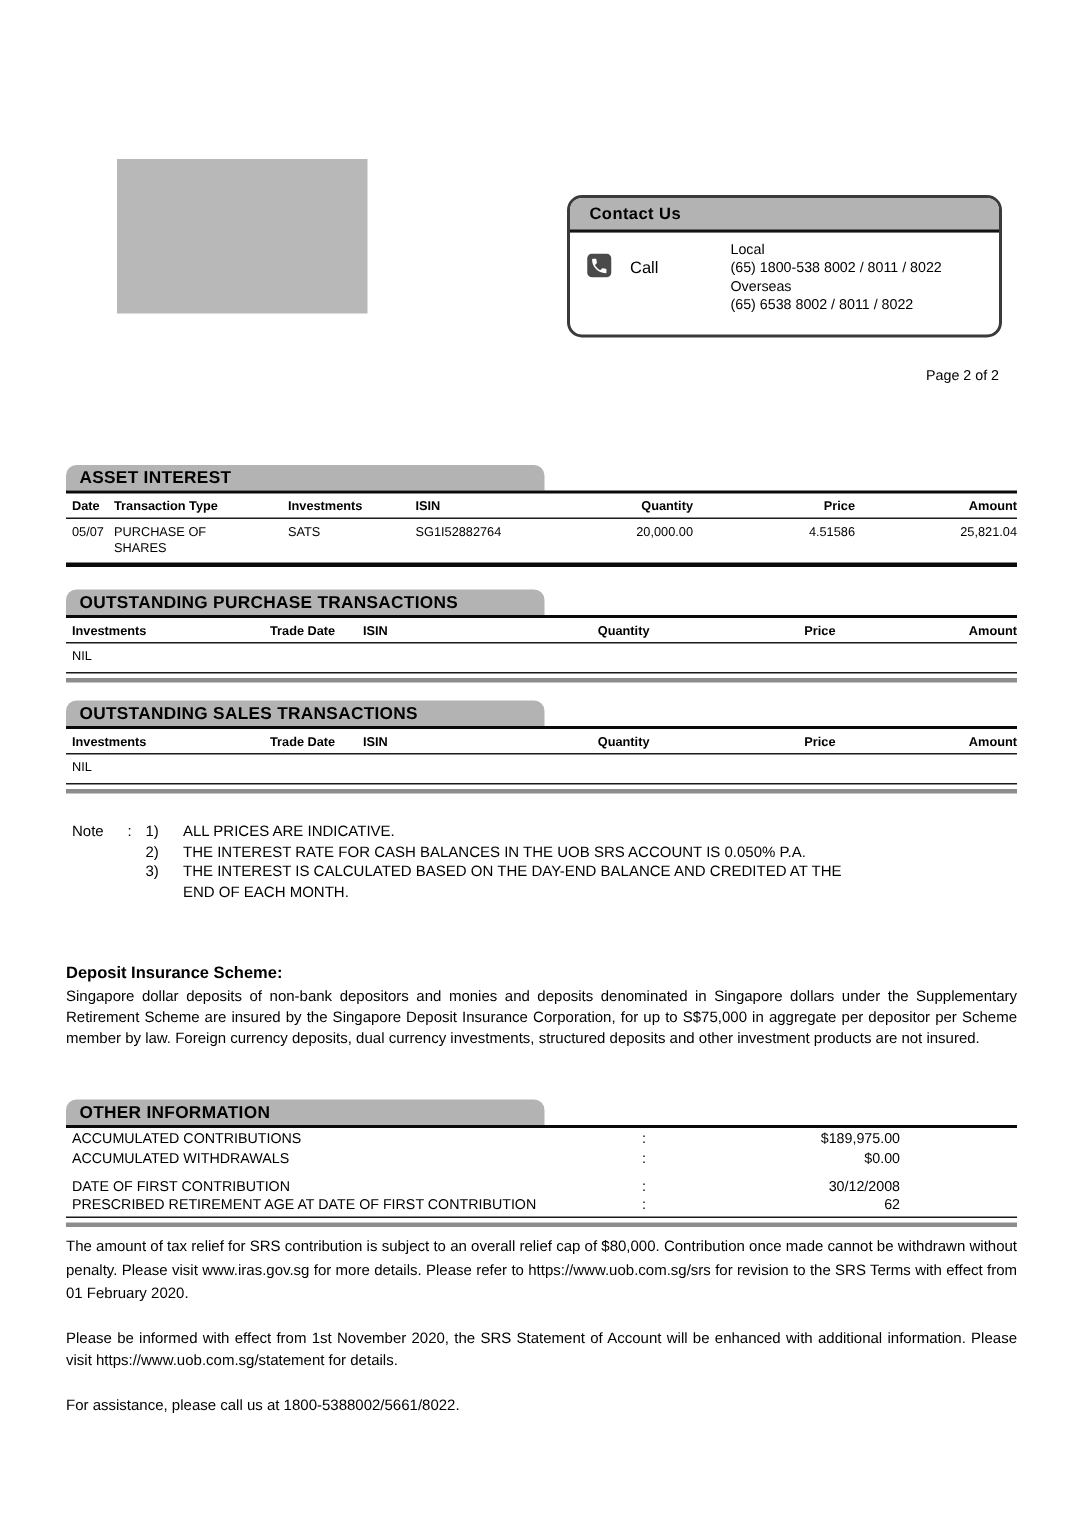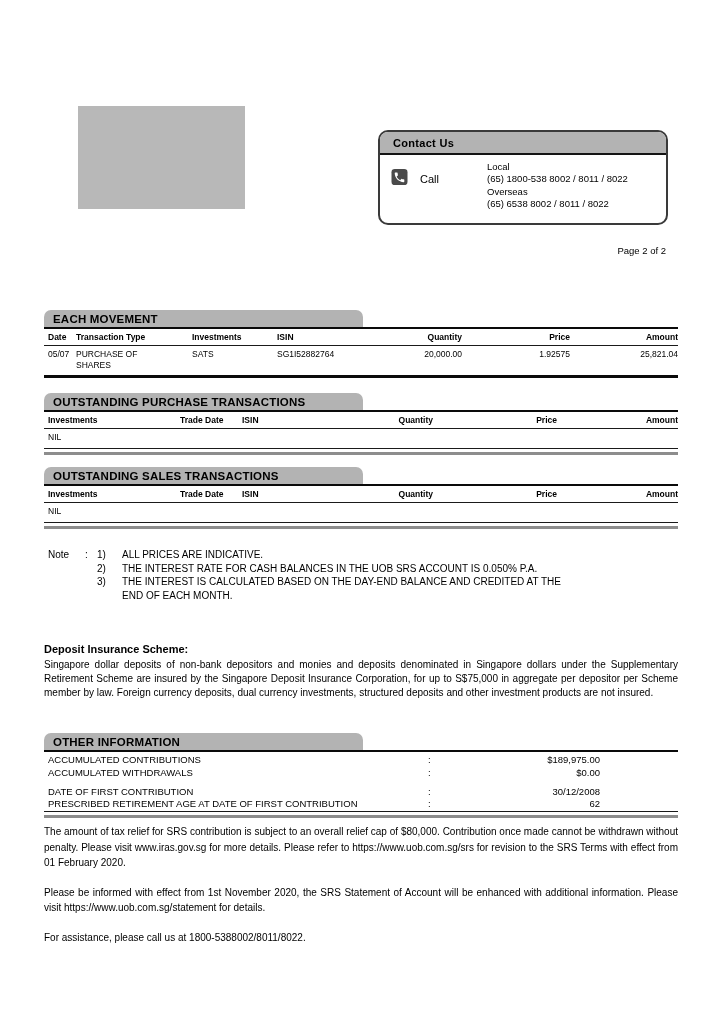--- a/index.html
+++ b/index.html
@@ -85,41 +85,41 @@
       <div>Overseas</div>
       <div>(65) 6538 8002 / 8011 / 8022</div>
     </div>
   </div>
 </div>
 
 <div class="abs page-num">Page 2 of 2</div>
 
 <div class="abs section" style="top:310px;">
   <div class="sec-bar">
-    <span class="sec-title">EACH MOVEMENT</span>
+    <span class="sec-title">ASSET INTEREST</span>
   </div>
   <div class="rule2"></div>
   <div class="am-grid">
     <div class="th pad">Date</div>
     <div class="th">Transaction Type</div>
     <div class="th">Investments</div>
     <div class="th">ISIN</div>
     <div class="th r">Quantity</div>
     <div class="th r">Price</div>
     <div class="th r">Amount</div>
   </div>
   <div class="rule1"></div>
   <div class="am-grid">
     <div class="td pad">05/07</div>
     <div class="td prewrap">PURCHASE OF
 SHARES</div>
     <div class="td">SATS</div>
     <div class="td">SG1I52882764</div>
     <div class="td r">20,000.00</div>
-    <div class="td r">1.92575</div>
+    <div class="td r">4.51586</div>
     <div class="td r">25,821.04</div>
   </div>
   <div class="rule3"></div>
 </div>
 
 <div class="abs section" style="top:393px;">
   <div class="sec-bar">
     <span class="sec-title">OUTSTANDING PURCHASE TRANSACTIONS</span>
   </div>
   <div class="rule2"></div>
@@ -208,14 +208,14 @@
     </div>
   </div>
   <div class="rule1"></div>
   <div class="gap3"></div>
   <div class="ruleg"></div>
 </div>
 
 <div class="abs section footer" style="top:824px;">
   <p class="para">The amount of tax relief for SRS contribution is subject to an overall relief cap of $80,000. Contribution once made cannot be withdrawn without penalty. Please visit www.iras.gov.sg for more details. Please refer to https://www.uob.com.sg/srs for revision to the SRS Terms with effect from 01 February 2020.</p>
   <p class="para">Please be informed with effect from 1st November 2020, the SRS Statement of Account will be enhanced with additional information. Please visit https://www.uob.com.sg/statement for details.</p>
-  <p class="para last">For assistance, please call us at 1800-5388002/8011/8022.</p>
+  <p class="para last">For assistance, please call us at 1800-5388002/5661/8022.</p>
 </div>
 
 </body></html>

